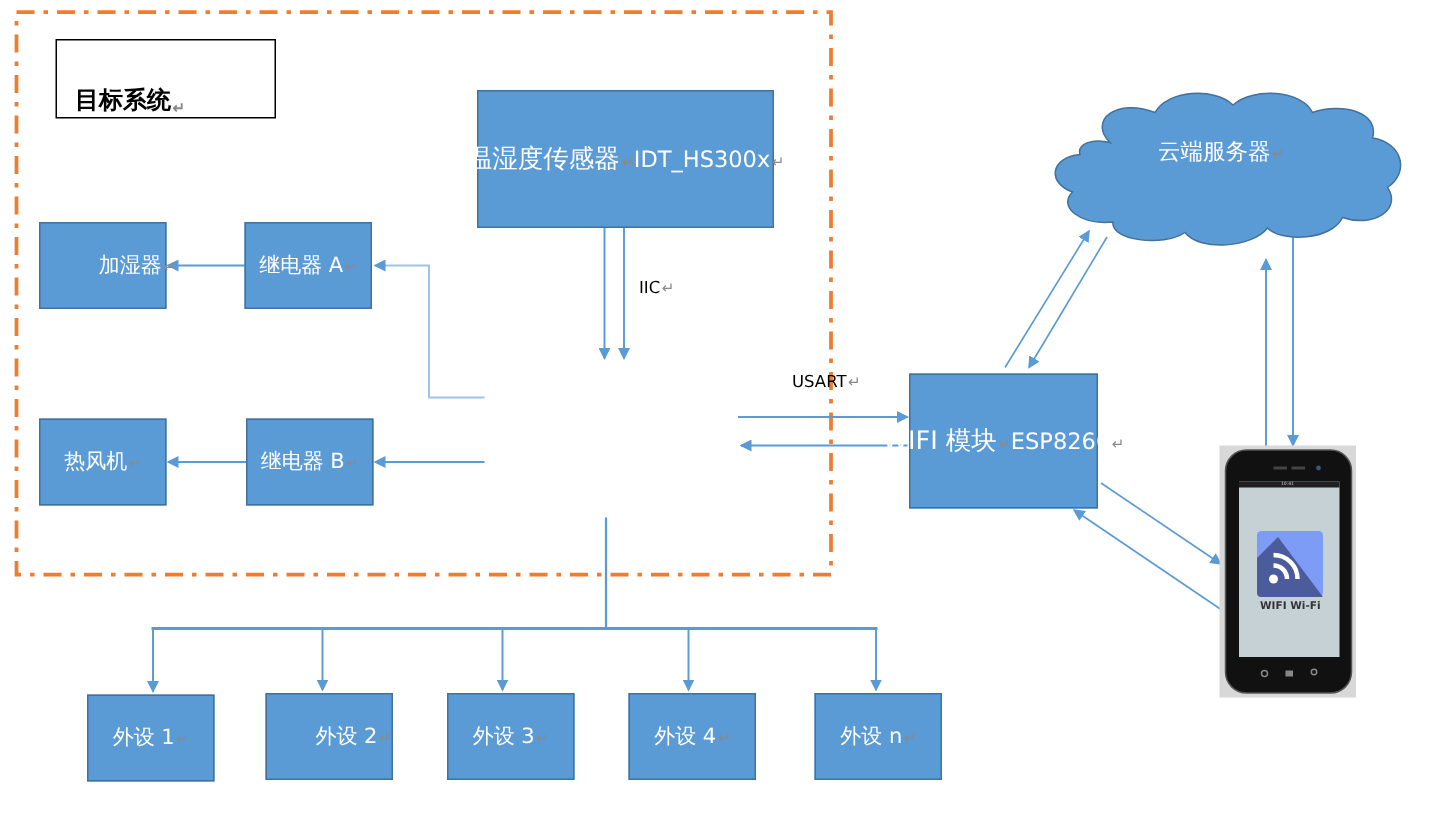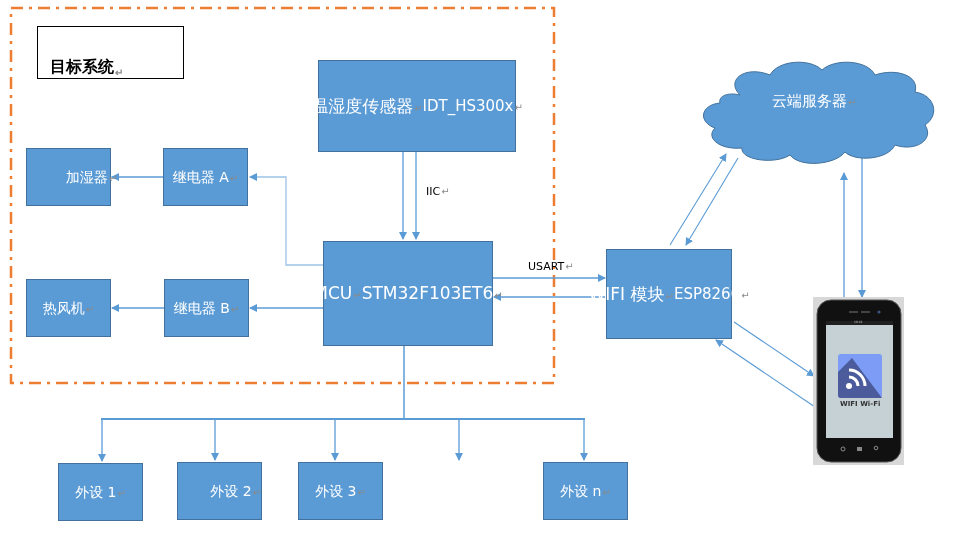--- a/index.html
+++ b/index.html
@@ -101,41 +101,36 @@
   </div>
 
   <div class="box" style="left:318px;top:60px;width:198px;height:92px;">
     <div class="t big"><span>温湿度传感器</span><span class="ret">↵</span></div>
     <div class="gap"></div>
     <div class="t" style="font-size:15px"><span>IDT_HS300x</span><span class="ret">↵</span></div>
   </div>
 
   <div class="label" style="left:426px;top:185px;"><span>IIC</span><span class="ret">↵</span></div>
 
-  <div class="box" style="left:323px;top:241px;width:170px;height:105px;">
-    <div class="t big"><span>MCU</span><span class="ret">↵</span></div>
-    <div class="gap" style="height:22px"></div>
-    <div class="t big"><span>STM32F103ET6</span><span class="ret">↵</span></div>
-  </div>
 
   <div class="box" style="left:163px;top:148px;width:85px;height:58px;">
     <div class="t"><span>继电器 A</span><span class="ret">↵</span></div>
   </div>
   <div class="box" style="left:164px;top:279px;width:85px;height:58px;">
     <div class="t"><span>继电器 B</span><span class="ret">↵</span></div>
   </div>
 
   <div class="box" style="left:26px;top:148px;width:85px;height:58px;padding-left:46px;">
     <div class="t"><span>加湿器</span><span class="ret">↵</span></div>
   </div>
   <div class="box" style="left:26px;top:279px;width:85px;height:58px;">
     <div class="t"><span>热风机</span><span class="ret">↵</span></div>
   </div>
 
-  <div class="label" style="left:528px;top:260px;text-align:center;"><span>USART</span><span class="ret">↵</span></div>
+  <div class="label" style="left:528px;top:248px;text-align:center;"><span>USART</span><span class="ret">↵</span></div>
 
   <div class="box" style="left:606px;top:249px;width:126px;height:90px;">
     <div class="t big"><span>WIFI 模块</span><span class="ret">↵</span></div>
     <div class="gap" style="height:16px"></div>
     <div class="t big" style="font-size:15px"><span>ESP8266</span><span class="ret">↵</span></div>
   </div>
 
   <div class="cloud-text"><span>云端服务器</span><span class="ret">↵</span></div>
 
   <div class="label" style="left:840px;top:400px;font-size:7px;font-weight:bold;color:#333;">WIFI Wi-Fi</div>
@@ -143,17 +138,20 @@
 
   <div class="box" style="left:58px;top:463px;width:85px;height:58px;">
     <div class="t"><span>外设 1</span><span class="ret">↵</span></div>
   </div>
   <div class="box" style="left:177px;top:462px;width:85px;height:58px;justify-content:flex-end;">
     <div class="t"><span>外设 2</span><span class="ret">↵</span></div>
   </div>
   <div class="box" style="left:298px;top:462px;width:85px;height:58px;">
     <div class="t"><span>外设 3</span><span class="ret">↵</span></div>
   </div>
+  <div class="box" style="left:419px;top:462px;width:85px;height:58px;">
+    <div class="t"><span>外设 4</span><span class="ret">↵</span></div>
+  </div>
   <div class="box" style="left:543px;top:462px;width:85px;height:58px;">
     <div class="t"><span>外设 n</span><span class="ret">↵</span></div>
   </div>
 
 </div>
 
 </body></html>

